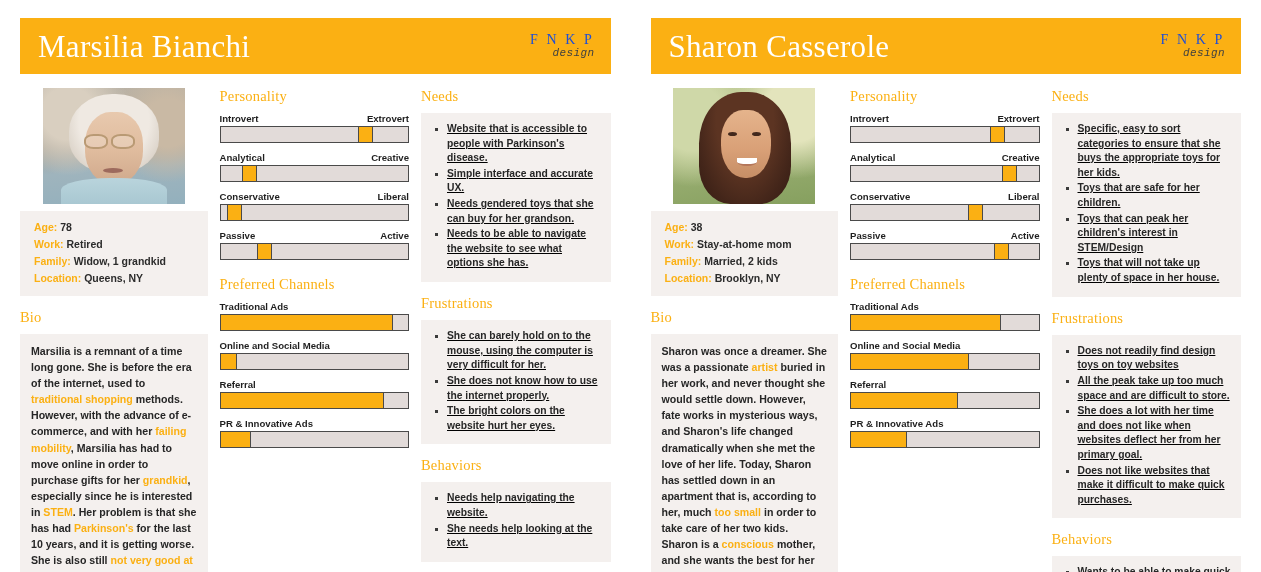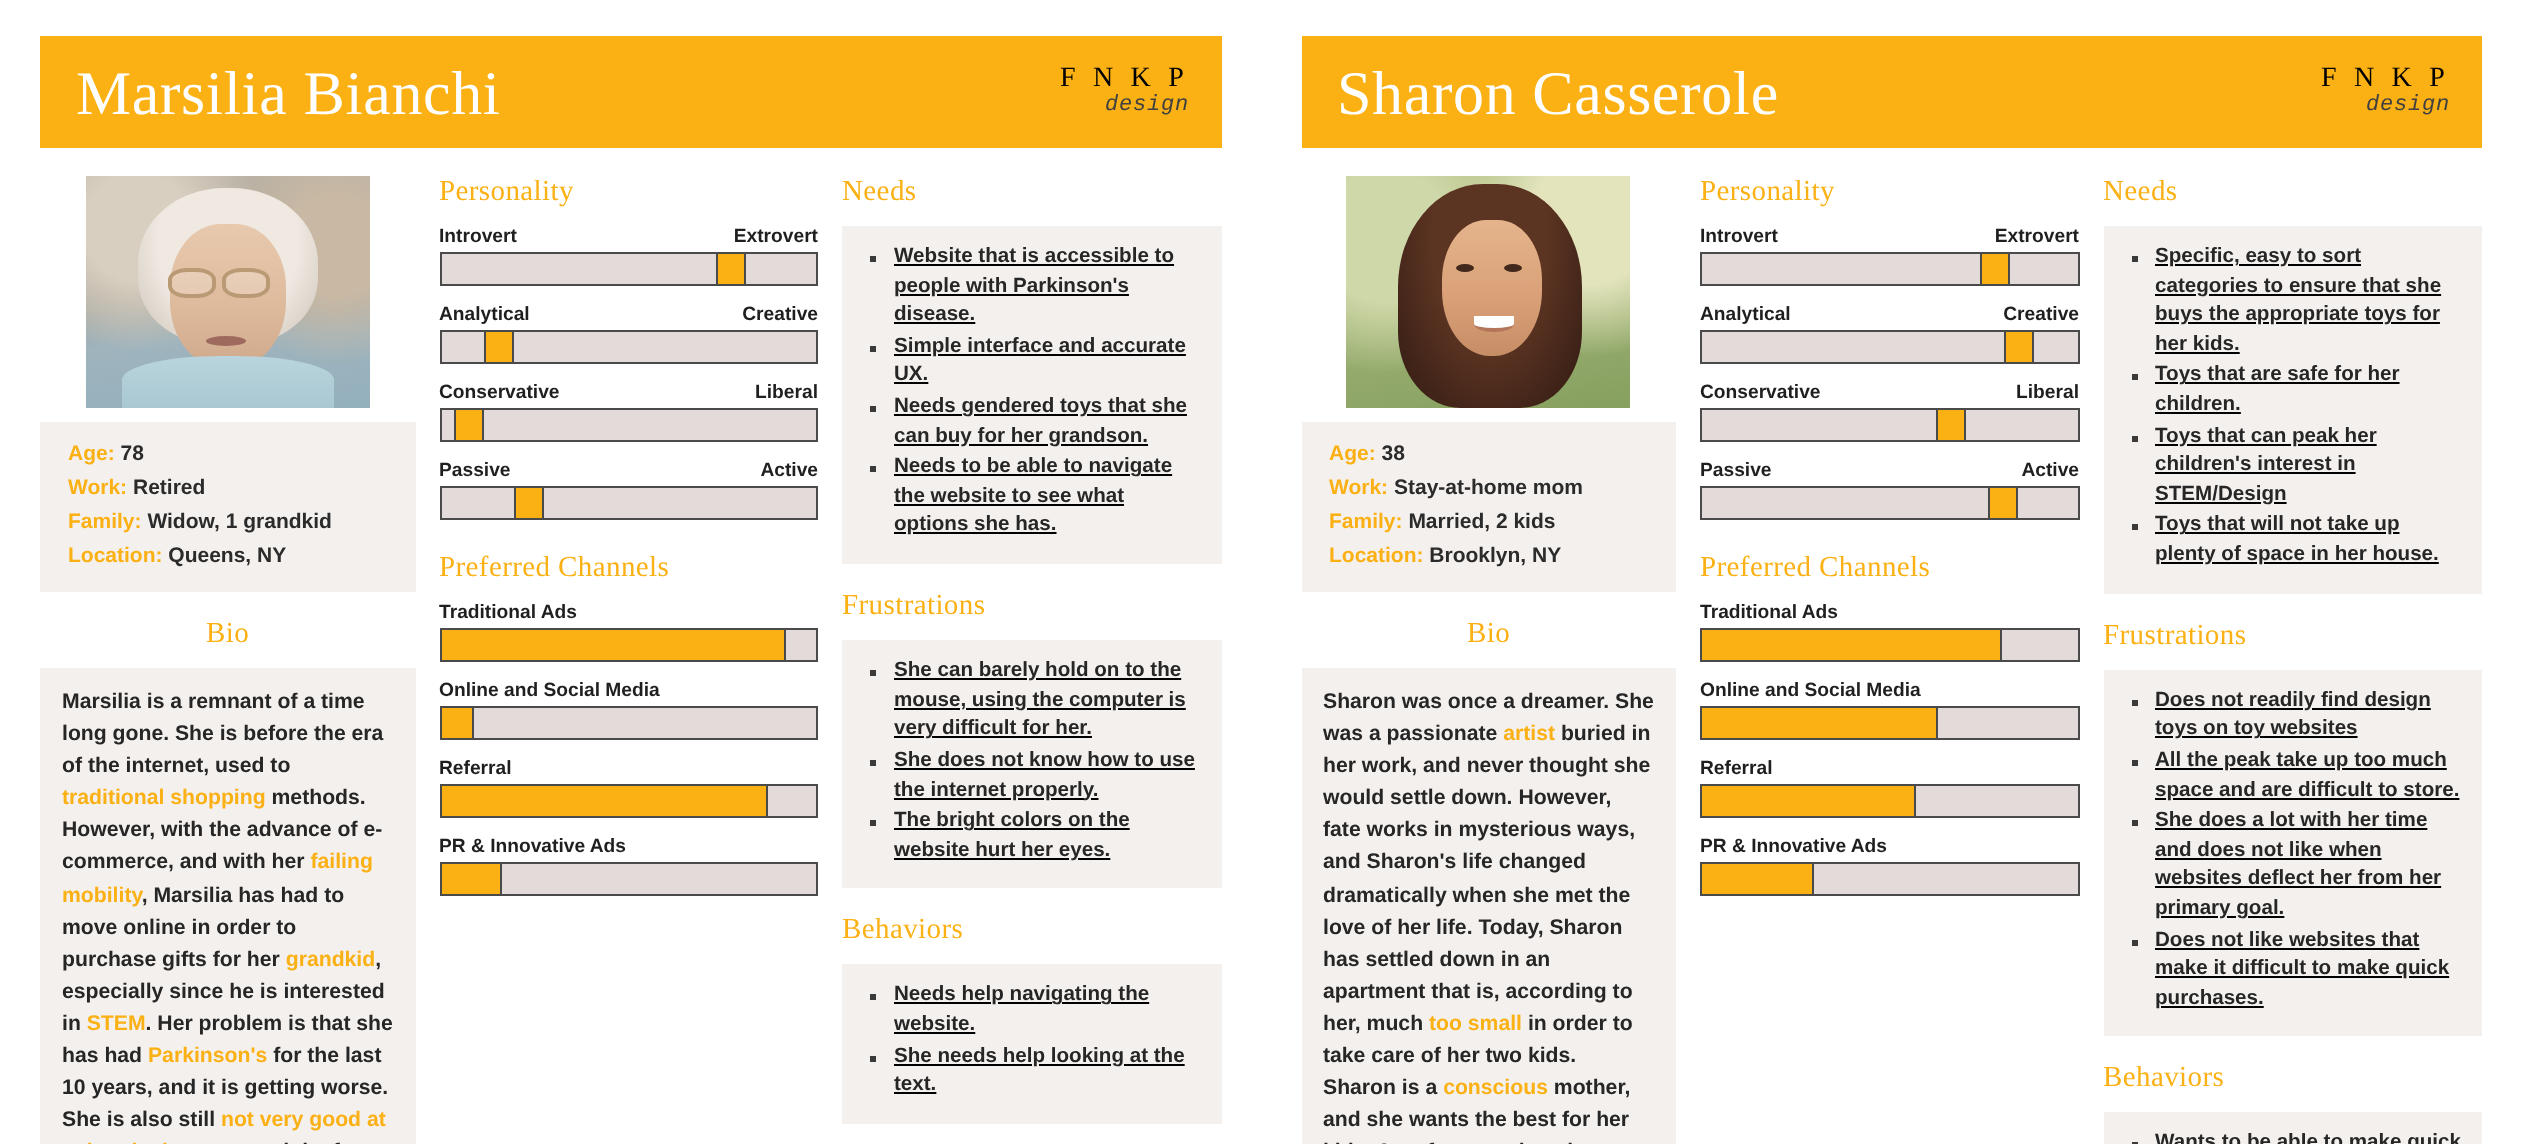--- a/index.html
+++ b/index.html
@@ -31,21 +31,21 @@
     font-size: 31px;
     color: #ffffff;
     letter-spacing: 0.3px;
     line-height: 1;
   }
   .logo { text-align: right; line-height: 1.05; }
   .logo-main {
     font-family: "Liberation Serif", serif;
     font-size: 14px;
     letter-spacing: 2.6px;
-    color: #000000;
+    color: #1d4ed8;
   }
   .logo-sub {
     font-family: Liberation Mono, monospace;
     font-style: italic;
     font-size: 11px;
     color: #404040;
     letter-spacing: 0.4px;
   }
 
   
@@ -136,21 +136,21 @@
     padding: 8px 10px 9px 14px;
     margin-top: 7px;
     font-size: 10.5px;
     line-height: 1.62;
     color: #2b2b2b;
   }
   .demo .k { color: #fbb013; font-weight: bold; }
   .demo .v { font-weight: bold; }
 
   
-  .bio-head { margin-top: 13px; text-align: center; }
+  .bio-head { margin-top: 13px; }
   .bio {
     background: #f4f0ee;
     padding: 9px 11px 10px 11px;
     font-size: 10.6px;
     line-height: 1.52;
     color: #262626;
     font-weight: bold;
   }
   .bio .hl { color: #fbb013; }
 

